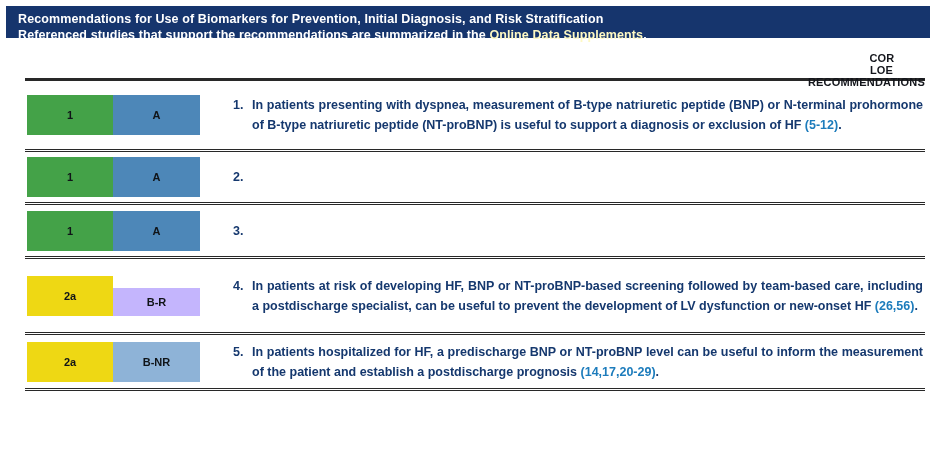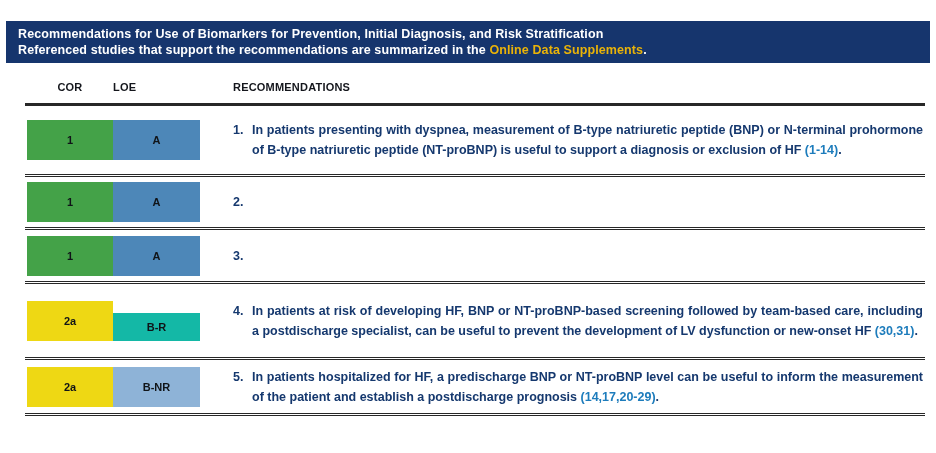--- a/index.html
+++ b/index.html
@@ -5,23 +5,23 @@
   * { margin: 0; padding: 0; box-sizing: border-box; }
   html, body {
     width: 936px; height: 453px;
     background: #ffffff;
     font-family: "Liberation Sans", sans-serif;
     overflow: hidden;
   }
 
   
   .banner {
-    margin: 21px 6px 0 6px;
+    margin: 6px 6px 0 6px;
     width: 924px;
-    height: 42px;
+    height: 32px;
     padding: 5px 12px 16px 12px;
     color: #ffffff;
     font-size: 12.5px;
     font-weight: bold;
     line-height: 16px;
     letter-spacing: 0.1px;
   }
   .banner .link { cursor: pointer; }
 
   
@@ -32,23 +32,24 @@
   .thead {
     display: flex;
     align-items: flex-end;
     height: 29px;
     padding-bottom: 10px;
     border-bottom: 3px solid #282828;
     font-size: 11px;
     font-weight: bold;
     color: #14161c;
     letter-spacing: 0.2px;
+    flex-direction: column;
   }
   .th-cor { width: 86px; margin-left: 2px; text-align: center; }
-  .th-loe { width: 87px; text-align: left; }
+  .th-loe { width: 87px; text-align: center; }
   .th-rec { margin-left: 33px; }
 
   .row {
     display: flex;
     align-items: center;
     border-bottom: 3px double #282828;
   }
   .row-1 { min-height: 71px; }
   .row-2 { min-height: 53px; }
   .row-3 { min-height: 54px; }
@@ -85,39 +86,39 @@
   }
   .rec-num { width: 19px; flex: 0 0 19px; }
   .rec-body { flex: 1; text-align: justify; padding-right: 2px; }
   .ref { color: #1d7cbc; cursor: pointer; }
 </style>
 </head>
 <body>
 
 <div class="banner" style="background-color: rgb(22, 53, 109);">
   <div>Recommendations for Use of Biomarkers for Prevention, Initial Diagnosis, and Risk Stratification</div>
-  <div><span>Referenced studies that support the recommendations are summarized in the </span><span class="link" style="color: #eab308;">Online Data Supplements</span><span>.</span></div>
+  <div><span>Referenced studies that support the recommendations are summarized in the </span><span class="link" style="color: #fef9c3;">Online Data Supplements</span><span>.</span></div>
 </div>
 
 <div class="table">
 
   <div class="thead">
     <div class="th-cor">COR</div>
     <div class="th-loe">LOE</div>
     <div class="th-rec">RECOMMENDATIONS</div>
   </div>
 
   <div class="row row-1">
     <div class="badge-group">
       <div class="badge cor" style="background-color: rgb(68, 162, 72);">1</div>
       <div class="badge loe" style="background-color: rgb(77, 135, 184);">A</div>
     </div>
     <div class="rec">
       <span class="rec-num">1.</span>
-      <span class="rec-body"><span>In patients presenting with dyspnea, measurement of B-type natriuretic peptide (BNP) or N-terminal prohormone of B-type natriuretic peptide (NT-proBNP) is useful to support a diagnosis or exclusion of HF </span><span class="ref">(1-14)</span><span>.</span></span>
+      <span class="rec-body"><span>In patients presenting with dyspnea, measurement of B-type natriuretic peptide (BNP) or N-terminal prohormone of B-type natriuretic peptide (NT-proBNP) is useful to support a diagnosis or exclusion of HF </span><span class="ref">(5-12)</span><span>.</span></span>
     </div>
   </div>
 
   <div class="row row-2">
     <div class="badge-group">
       <div class="badge cor" style="background-color: rgb(68, 162, 72);">1</div>
       <div class="badge loe" style="background-color: rgb(77, 135, 184);">A</div>
     </div>
     <div class="rec">
       <span class="rec-num">2.</span>
@@ -130,25 +131,25 @@
       <div class="badge loe" style="background-color: rgb(77, 135, 184);">A</div>
     </div>
     <div class="rec">
       <span class="rec-num">3.</span>
     </div>
   </div>
 
   <div class="row row-4">
     <div class="badge-group">
       <div class="badge cor" style="background-color: rgb(238, 216, 20);">2a</div>
-      <div class="badge loe" style="background-color: #14b8a6; margin-top: 12px;">B-R</div>
+      <div class="badge loe" style="background-color: #c4b5fd; margin-top: 12px;">B-R</div>
     </div>
     <div class="rec">
       <span class="rec-num">4.</span>
-      <span class="rec-body"><span>In patients at risk of developing HF, BNP or NT-proBNP-based screening followed by team-based care, including a postdischarge specialist, can be useful to prevent the development of LV dysfunction or new-onset HF </span><span class="ref">(30,31)</span><span>.</span></span>
+      <span class="rec-body"><span>In patients at risk of developing HF, BNP or NT-proBNP-based screening followed by team-based care, including a postdischarge specialist, can be useful to prevent the development of LV dysfunction or new-onset HF </span><span class="ref">(26,56)</span><span>.</span></span>
     </div>
   </div>
 
   <div class="row row-5">
     <div class="badge-group">
       <div class="badge cor" style="background-color: rgb(238, 216, 20);">2a</div>
       <div class="badge loe" style="background-color: rgb(142, 179, 215); text-align: right;">B-NR</div>
     </div>
     <div class="rec">
       <span class="rec-num">5.</span>

